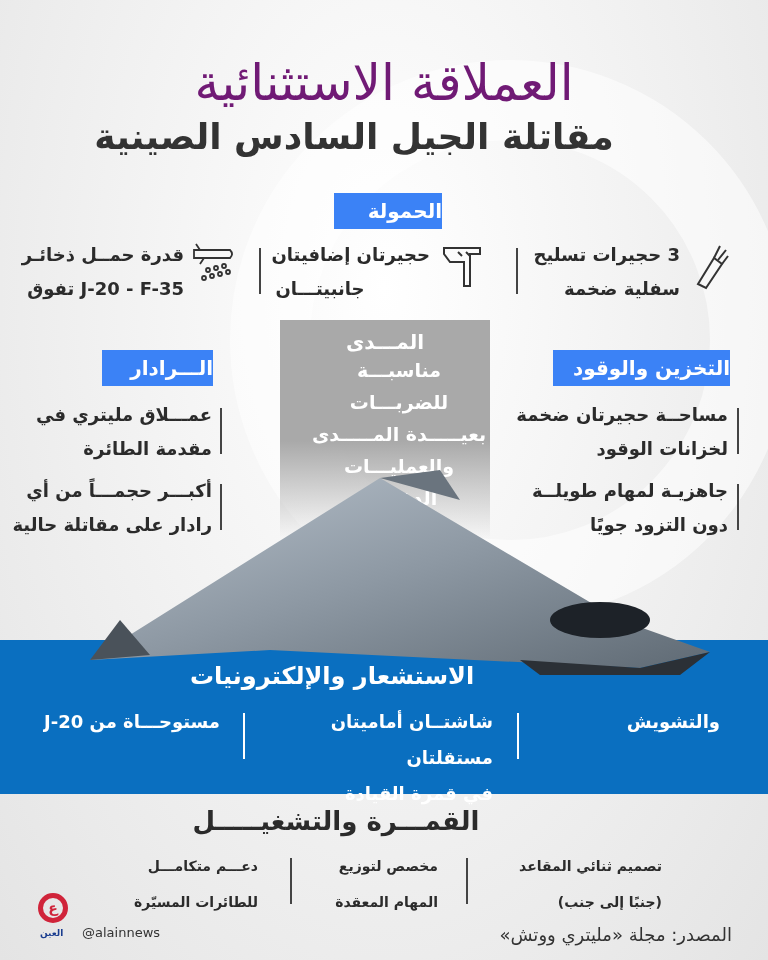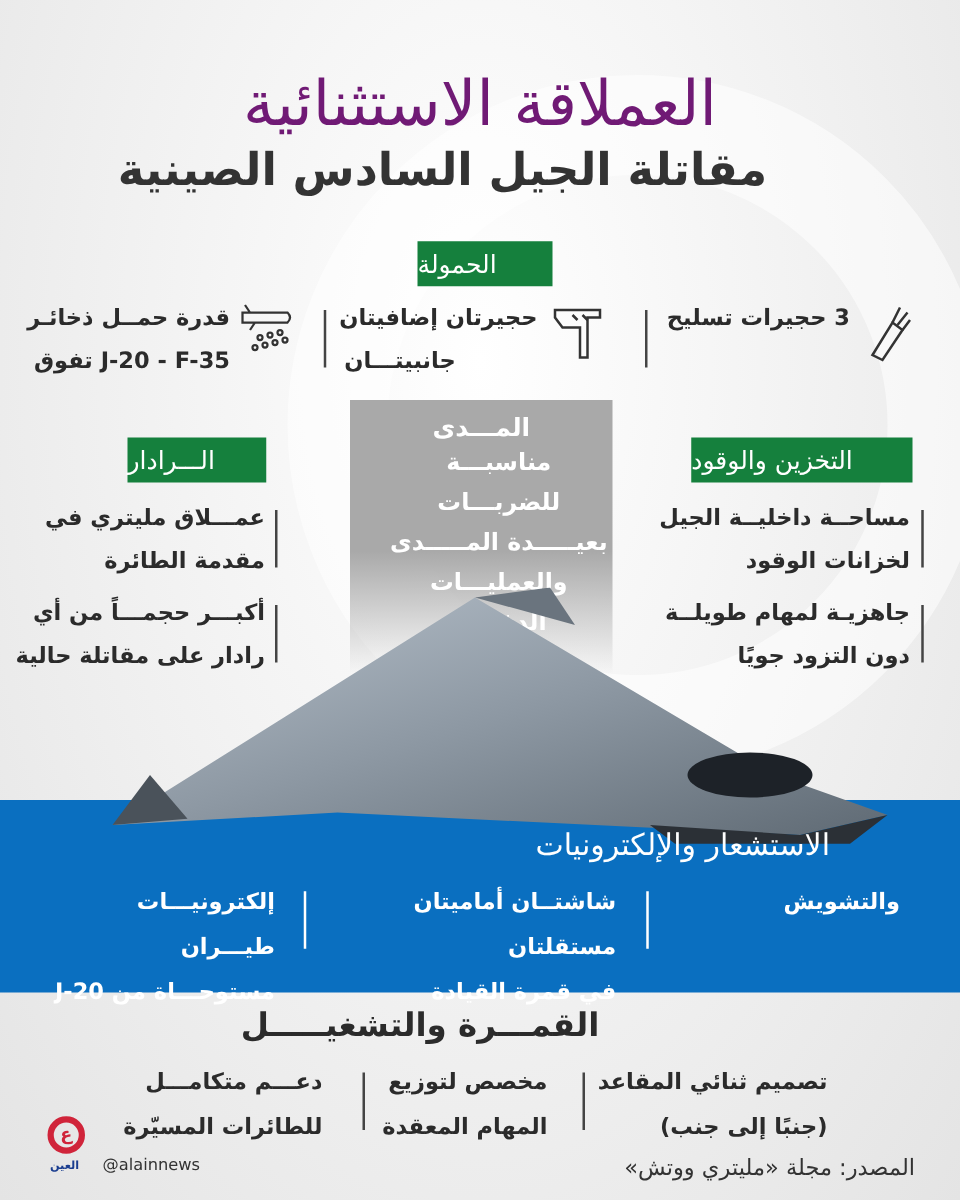--- a/index.html
+++ b/index.html
@@ -17,44 +17,44 @@
   }
   .title {
     position: absolute; top: 38px; left: 0; width: 768px; text-align: center;
     font-size: 50px; font-weight: normal; color: #701a75; direction: rtl; margin-top: 16px;
   }
   .subtitle {
     position: absolute; top: 116px; left: 0; width: 708px; text-align: center;
     font-size: 36px; font-weight: bold; color: #333; direction: rtl;
   }
   .tag {
-    position: absolute; background: #15803d; color: #fff; font-weight: normal;
-    font-size: 20px; text-align: left; line-height: 36px; height: 36px; direction: rtl;
+    position: absolute; background: #3b82f6; color: #fff; font-weight: bold;
+    font-size: 20px; text-align: right; line-height: 36px; height: 36px; direction: rtl;
   }
   .item {
     position: absolute; direction: rtl; font-size: 18px; font-weight: bold; line-height: 34px;
     color: #2b2b2b; text-align: right; margin-left: 28px;
   }
   .vbar { position: absolute; width: 2px; background: #444; }
   .icon { position: absolute; }
   .range-box {
     position: absolute; left: 280px; top: 320px; width: 210px; height: 220px;
     background: linear-gradient(#a9a9a9 0%, #a9a9a9 55%, rgba(169,169,169,0) 100%);
   }
   .range-box .rt { font-size: 20px; font-weight: bold; color: #fff; text-align: center; direction: rtl; margin-top: 10px; }
   .range-box .rl { font-size: 19px; font-weight: bold; color: #fff; text-align: center; direction: rtl; line-height: 32px; padding-left: 28px; }
   .plane { position: absolute; left: 80px; top: 470px; width: 640px; height: 210px; }
   .band {
     position: absolute; left: 0; top: 640px; width: 768px; height: 154px; background: #0a6fc0;
   }
-  .band-title { position: absolute; top: 662px; width: 664px; text-align: right; font-size: 24px; font-weight: normal; color: #fff; direction: rtl; }
+  .band-title { position: absolute; top: 662px; width: 664px; text-align: center; font-size: 24px; font-weight: bold; color: #fff; direction: rtl; }
   .band-item { position: absolute; direction: rtl; color: #fff; font-size: 18px; font-weight: bold; line-height: 36px; text-align: right; }
   .band-bar { position: absolute; width: 2px; background: #fff; top: 713px; height: 46px; }
   .sec-title { position: absolute; top: 806px; width: 672px; text-align: center; font-size: 26px; font-weight: bold; direction: rtl; color: #2b2b2b; }
-  .cp-item { position: absolute; direction: rtl; font-size: 18px; font-weight: bold; line-height: 36px; text-align: right; color: #2b2b2b; }
+  .cp-item { position: absolute; direction: rtl; font-size: 14px; font-weight: bold; line-height: 36px; text-align: right; color: #2b2b2b; }
   .cp-bar { position: absolute; width: 2px; background: #444; top: 858px; height: 46px; }
   .source { position: absolute; right: 36px; top: 924px; font-size: 18px; direction: rtl; color: #333; }
   .handle { position: absolute; left: 82px; top: 925px; font-size: 13px; color: #333; }
   .logo { position: absolute; left: 38px; top: 893px; width: 30px; height: 30px; border-radius: 50%; border: 5px solid #d0243a; color:#d0243a; text-align:center; font-weight:bold; font-size:14px; line-height:20px; }
   .logo-text { position: absolute; left: 40px; top: 928px; font-size: 9px; color: #1a3d8f; font-weight: bold; }
 </style>
 </head>
 <body>
 
 <div class="bg-ring"></div>
@@ -65,20 +65,21 @@
 <div class="tag" style="left:334px;top:193px;width:108px;">الحمولة</div>
 
 <svg class="icon" style="left:690px;top:240px" width="40" height="50" viewBox="0 0 40 50">
     <g fill="none" stroke="#333" stroke-width="2">
       <path d="M8 44 L24 18 L32 24 L16 48 Z"></path>
       <path d="M24 18 L30 6 M28 20 L36 10 M32 24 L38 16"></path>
     </g>
   </svg>
 <div class="item" style="right:88px;top:238px;width:180px;">
   <div>3 حجيرات تسليح</div>
+  <div>سفلية ضخمة</div>
 </div>
 <div class="vbar" style="left:516px;top:248px;height:46px;"></div>
 
 <svg class="icon" style="left:440px;top:242px" width="44" height="50" viewBox="0 0 44 50">
     <g fill="none" stroke="#333" stroke-width="2">
       <path d="M4 6 L40 6 L40 12 L30 12 L30 44 L24 44 L24 20 L10 20 L4 12 Z"></path>
       <path d="M18 10 L22 14 M26 10 L30 14"></path>
     </g>
   </svg>
 <div class="item" style="right:338px;top:238px;width:180px;">
@@ -119,21 +120,21 @@
 </div>
 <div class="vbar" style="left:220px;top:484px;height:46px;"></div>
 <div class="item" style="right:556px;top:474px;width:200px;">
   <div>أكبـــر حجمـــاً من أي</div>
   <div>رادار على مقاتلة حالية</div>
 </div>
 
 <div class="tag" style="left:553px;top:350px;width:177px;">التخزين والوقود</div>
 <div class="vbar" style="left:737px;top:408px;height:46px;"></div>
 <div class="item" style="right:40px;top:398px;width:220px;">
-  <div>مساحــة داخليــة الجيل</div>
+  <div>مساحــة حجيرتان ضخمة</div>
   <div>لخزانات الوقود</div>
 </div>
 <div class="vbar" style="left:737px;top:484px;height:46px;"></div>
 <div class="item" style="right:40px;top:474px;width:220px;">
   <div>جاهزيـة لمهام طويلــة</div>
   <div>دون التزود جويًا</div>
 </div>
 
 <div class="band"></div>
 
@@ -156,21 +157,20 @@
 <div class="band-item" style="right:48px;top:704px;width:210px;">
   <div>والتشويش</div>
 </div>
 <div class="band-bar" style="left:517px;"></div>
 <div class="band-item" style="right:275px;top:704px;width:240px;">
   <div>شاشتــان أماميتان مستقلتان</div>
   <div>في قمرة القيادة</div>
 </div>
 <div class="band-bar" style="left:243px;"></div>
 <div class="band-item" style="right:548px;top:704px;width:190px;">
-  <div>إلكترونيـــات طيـــران</div>
   <div>مستوحـــاة من J-20</div>
 </div>
 
 <div class="sec-title">القمـــرة والتشغيـــــل</div>
 <div class="cp-item" style="right:106px;top:848px;width:200px;">
   <div>تصميم ثنائي المقاعد</div>
   <div>(جنبًا إلى جنب)</div>
 </div>
 <div class="cp-bar" style="left:466px;"></div>
 <div class="cp-item" style="right:330px;top:848px;width:160px;">

